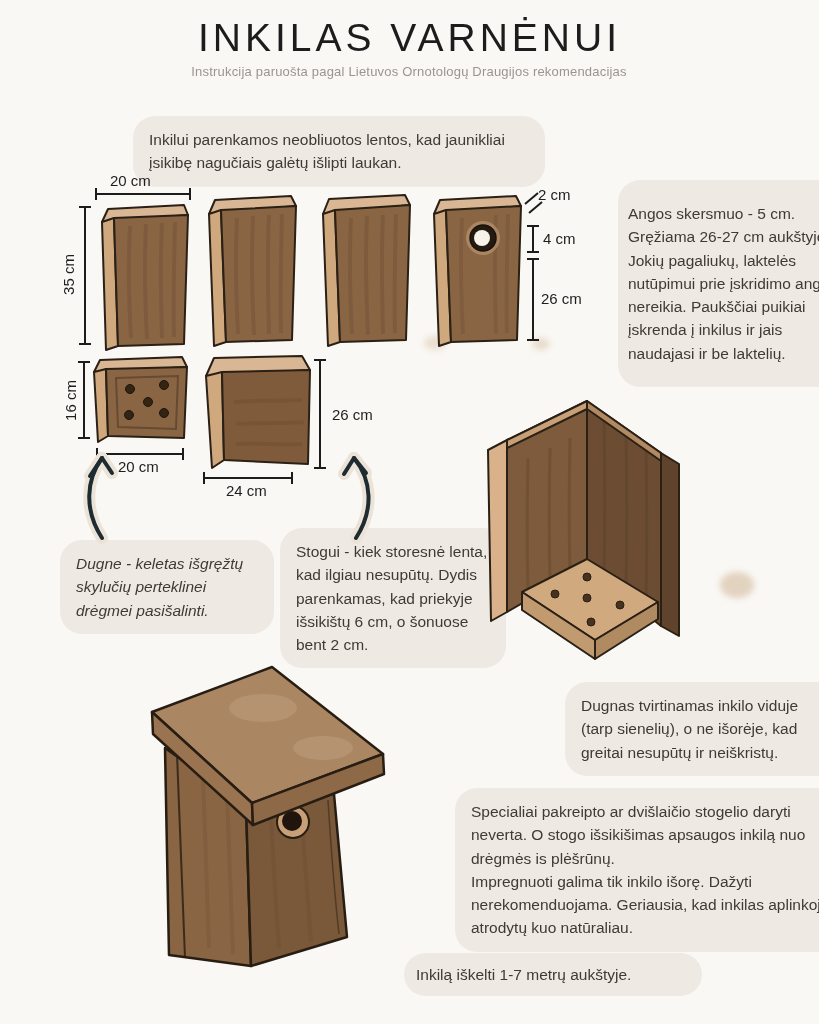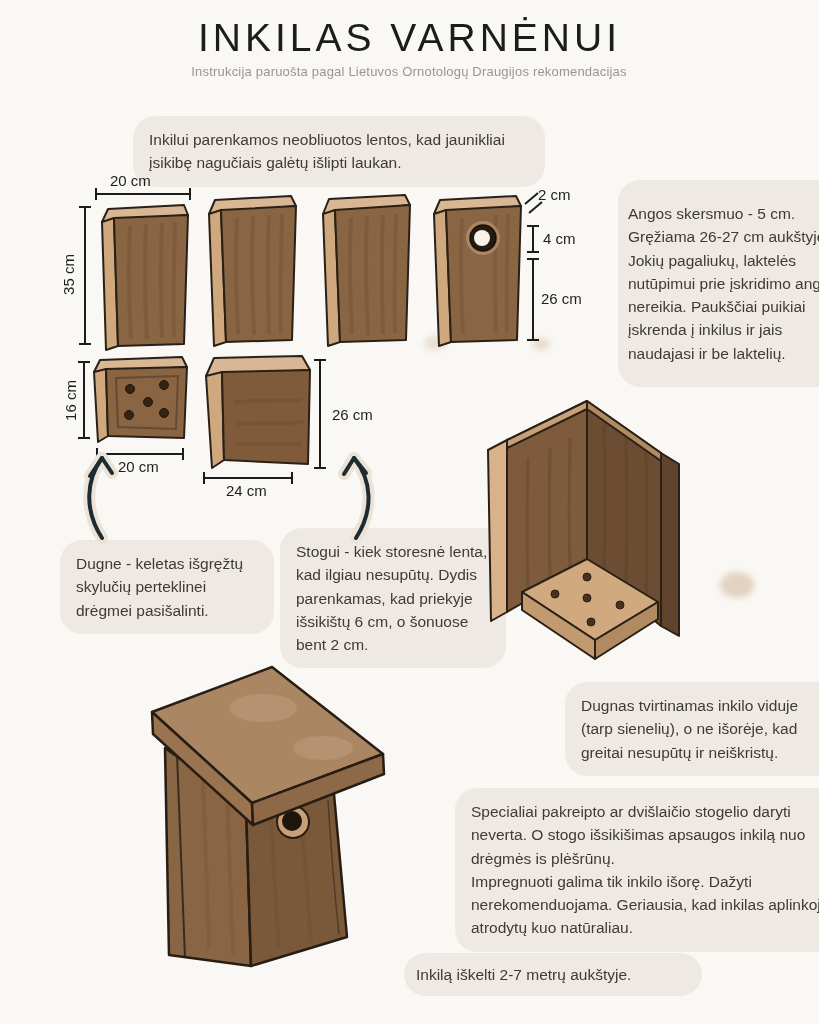--- a/index.html
+++ b/index.html
@@ -21,21 +21,21 @@
   }
   
   .note{
     background:#EFE9E3;border-radius:22px;text-align:left;
     font-size:15.5px;line-height:1.5;color:#3E3A36;
     padding:12px 16px;box-sizing:border-box;margin-left:38px;
   }
   .pre{white-space:pre-line;}
   #note-boards{left:95px;top:116px;width:412px;}
   #note-entrance{left:580px;top:180px;width:230px;padding:22px 10px;}
-  #note-bottom{left:22px;top:540px;width:214px;}
+  #note-bottom{left:22px;top:540px;width:214px;font-style:italic;}
   #note-roof{left:242px;top:528px;width:226px;}
   #note-floor{left:527px;top:682px;width:274px;}
   #note-style{left:417px;top:788px;width:408px;}
   #note-height{left:366px;top:953px;width:298px;border-radius:24px;padding:10px 12px;}
   
   .dim{
     position:absolute;font-size:15px;color:#1E1E1E;white-space:nowrap;
   }
   .dim.rot{transform:rotate(-90deg);transform-origin:center;}
   
@@ -57,21 +57,21 @@
 <div class="stain" id="stain2"></div>
 <div class="stain" id="stain3"></div>
 
 <div class="abs note" id="note-boards">Inkilui parenkamos neobliuotos lentos, kad jaunikliai įsikibę nagučiais galėtų išlipti laukan.</div>
 <div class="abs note" id="note-entrance">Angos skersmuo - 5 cm. Gręžiama 26-27 cm aukštyje. Jokių pagaliukų, laktelės nutūpimui prie įskridimo angos nereikia. Paukščiai puikiai įskrenda į inkilus ir jais naudajasi ir be laktelių.</div>
 <div class="abs note" id="note-bottom">Dugne - keletas išgręžtų skylučių perteklinei drėgmei pasišalinti.</div>
 <div class="abs note" id="note-roof">Stogui - kiek storesnė lenta, kad ilgiau nesupūtų. Dydis parenkamas, kad priekyje išsikištų 6 cm, o šonuose bent 2 cm.</div>
 <div class="abs note" id="note-floor">Dugnas tvirtinamas inkilo viduje (tarp sienelių), o ne išorėje, kad greitai nesupūtų ir neiškristų.</div>
 <div class="abs note pre" id="note-style">Specialiai pakreipto ar dvišlaičio stogelio daryti neverta. O stogo išsikišimas apsaugos inkilą nuo drėgmės is plėšrūnų.
 Impregnuoti galima tik inkilo išorę. Dažyti nerekomenduojama. Geriausia, kad inkilas aplinkoje atrodytų kuo natūraliau.</div>
-<div class="abs note" id="note-height">Inkilą iškelti 2-7 metrų aukštyje.</div>
+<div class="abs note" id="note-height">Inkilą iškelti 1-7 metrų aukštyje.</div>
 
 <div class="illus" style="left:58px;top:174px;width:142px;height:178px;">
   <svg width="142" height="178" viewBox="0 0 142 178">
 
     <g stroke="#1c1c1c" stroke-width="2">
       <line x1="38" y1="20" x2="132" y2="20"></line>
         <line x1="38" y1="14" x2="38" y2="26"></line>
         <line x1="132" y1="14" x2="132" y2="26"></line>
       <line x1="27" y1="33" x2="27" y2="170"></line>
         <line x1="21" y1="33" x2="33" y2="33"></line>

